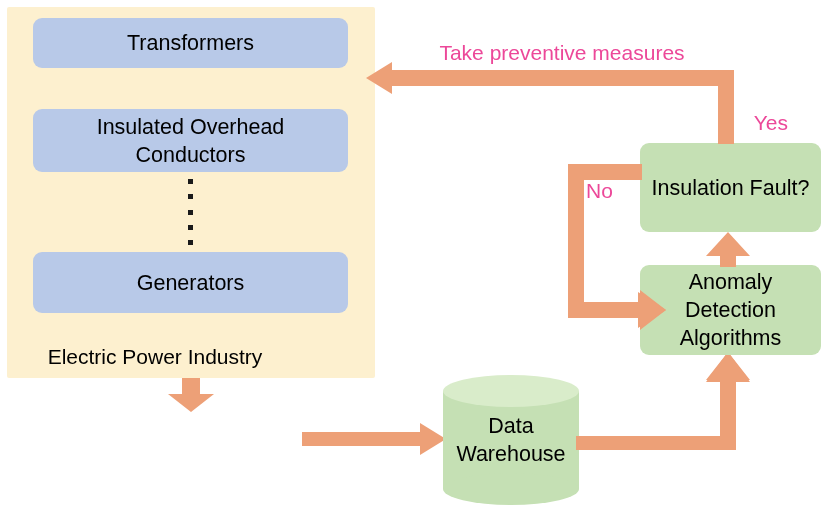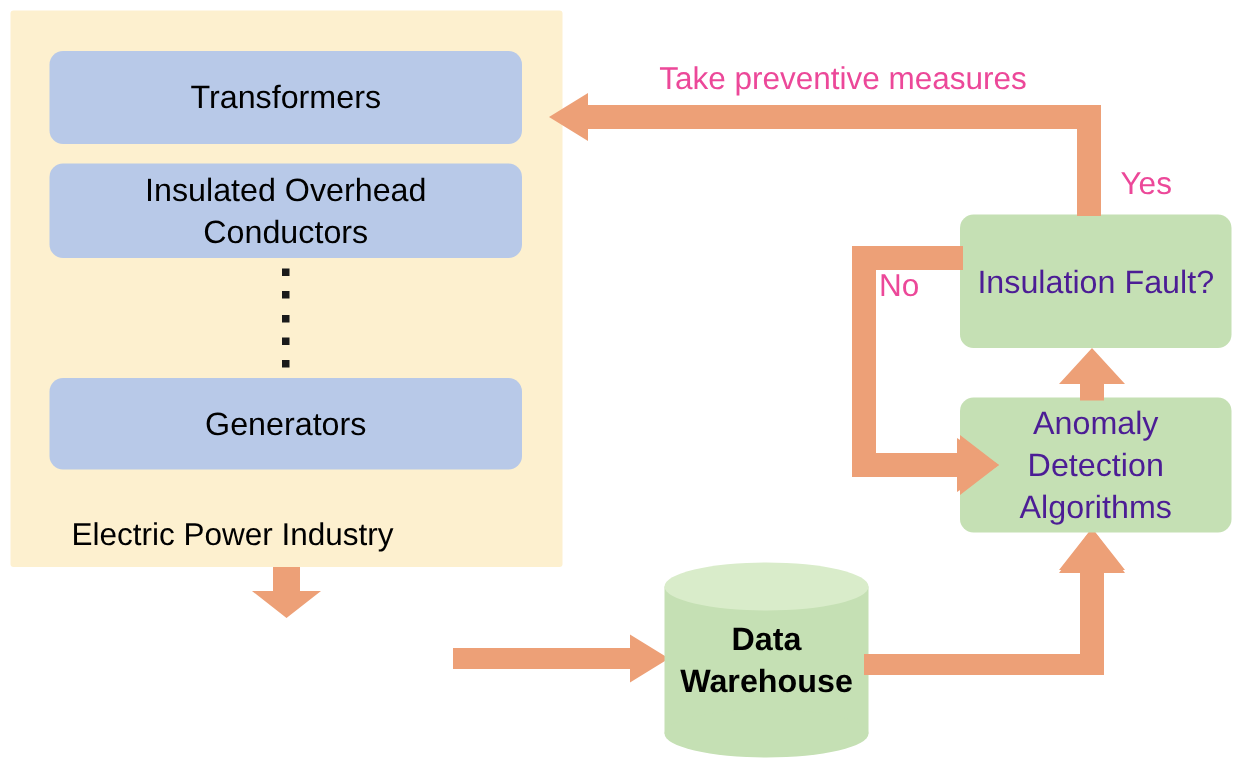--- a/index.html
+++ b/index.html
@@ -49,21 +49,21 @@
     display: flex;
     align-items: center;
     justify-content: center;
     text-align: center;
     font-size: 21.5px;
     line-height: 28px;
     color: #000;
     box-sizing: border-box;
     padding: 2px 8px;
   }
-  #box-transformers { left: 33px; top: 34px;  width: 315px; height: 62px; }
+  #box-transformers { left: 33px; top: 18px;  width: 315px; height: 50px; }
   #box-conductors   { left: 33px; top: 109px; width: 315px; height: 63px; }
   #box-generators   { left: 33px; top: 252px; width: 315px; height: 61px; }
 
   
   .dots {
     left: 184px;
     top: 179px;
     width: 13px;
     height: 66px;
     display: flex;
@@ -81,21 +81,21 @@
   
   .green-box {
     background: #c5e0b4;
     border-radius: 9px;
     display: flex;
     align-items: center;
     justify-content: center;
     text-align: center;
     font-size: 21.5px;
     line-height: 28px;
-    color: #4c1d95;
+    color: #000000;
     box-sizing: border-box;
     padding: 2px 6px;
   }
   #box-measurement { left: 80px;  top: 408px; width: 222px; height: 67px; }
   #box-fault       { left: 640px; top: 143px; width: 181px; height: 89px; }
   #box-anomaly     { left: 640px; top: 265px; width: 181px; height: 90px; }
 
   
   #cylinder {
     left: 443px;
@@ -127,33 +127,32 @@
     position: absolute;
     left: 0; top: 0;
     width: 136px; height: 130px;
     display: flex;
     align-items: center;
     justify-content: center;
     text-align: center;
     font-size: 21.5px;
     line-height: 28px;
     color: #000;
-    font-weight: bold;
   }
 
   
   .flow-label {
     font-size: 21px;
     line-height: 26px;
     color: #ec4899;
     text-align: center;
     white-space: pre-line;
   }
   #label-preventive { left: 412px; top: 40px;  width: 300px; }
-  #label-yes        { left: 747px; top: 110px; width: 60px; text-align: left; }
+  #label-yes        { left: 728px; top: 110px; width: 60px; text-align: right; }
   #label-no         { left: 586px; top: 178px; width: 50px; text-align: left; }
   #label-continuous { left: 432px; top: 212px; width: 136px; }
 
   svg.arrow { position: absolute; overflow: visible; }
 </style>
 </head>
 <body>
 
 <div id="diagram">
 

